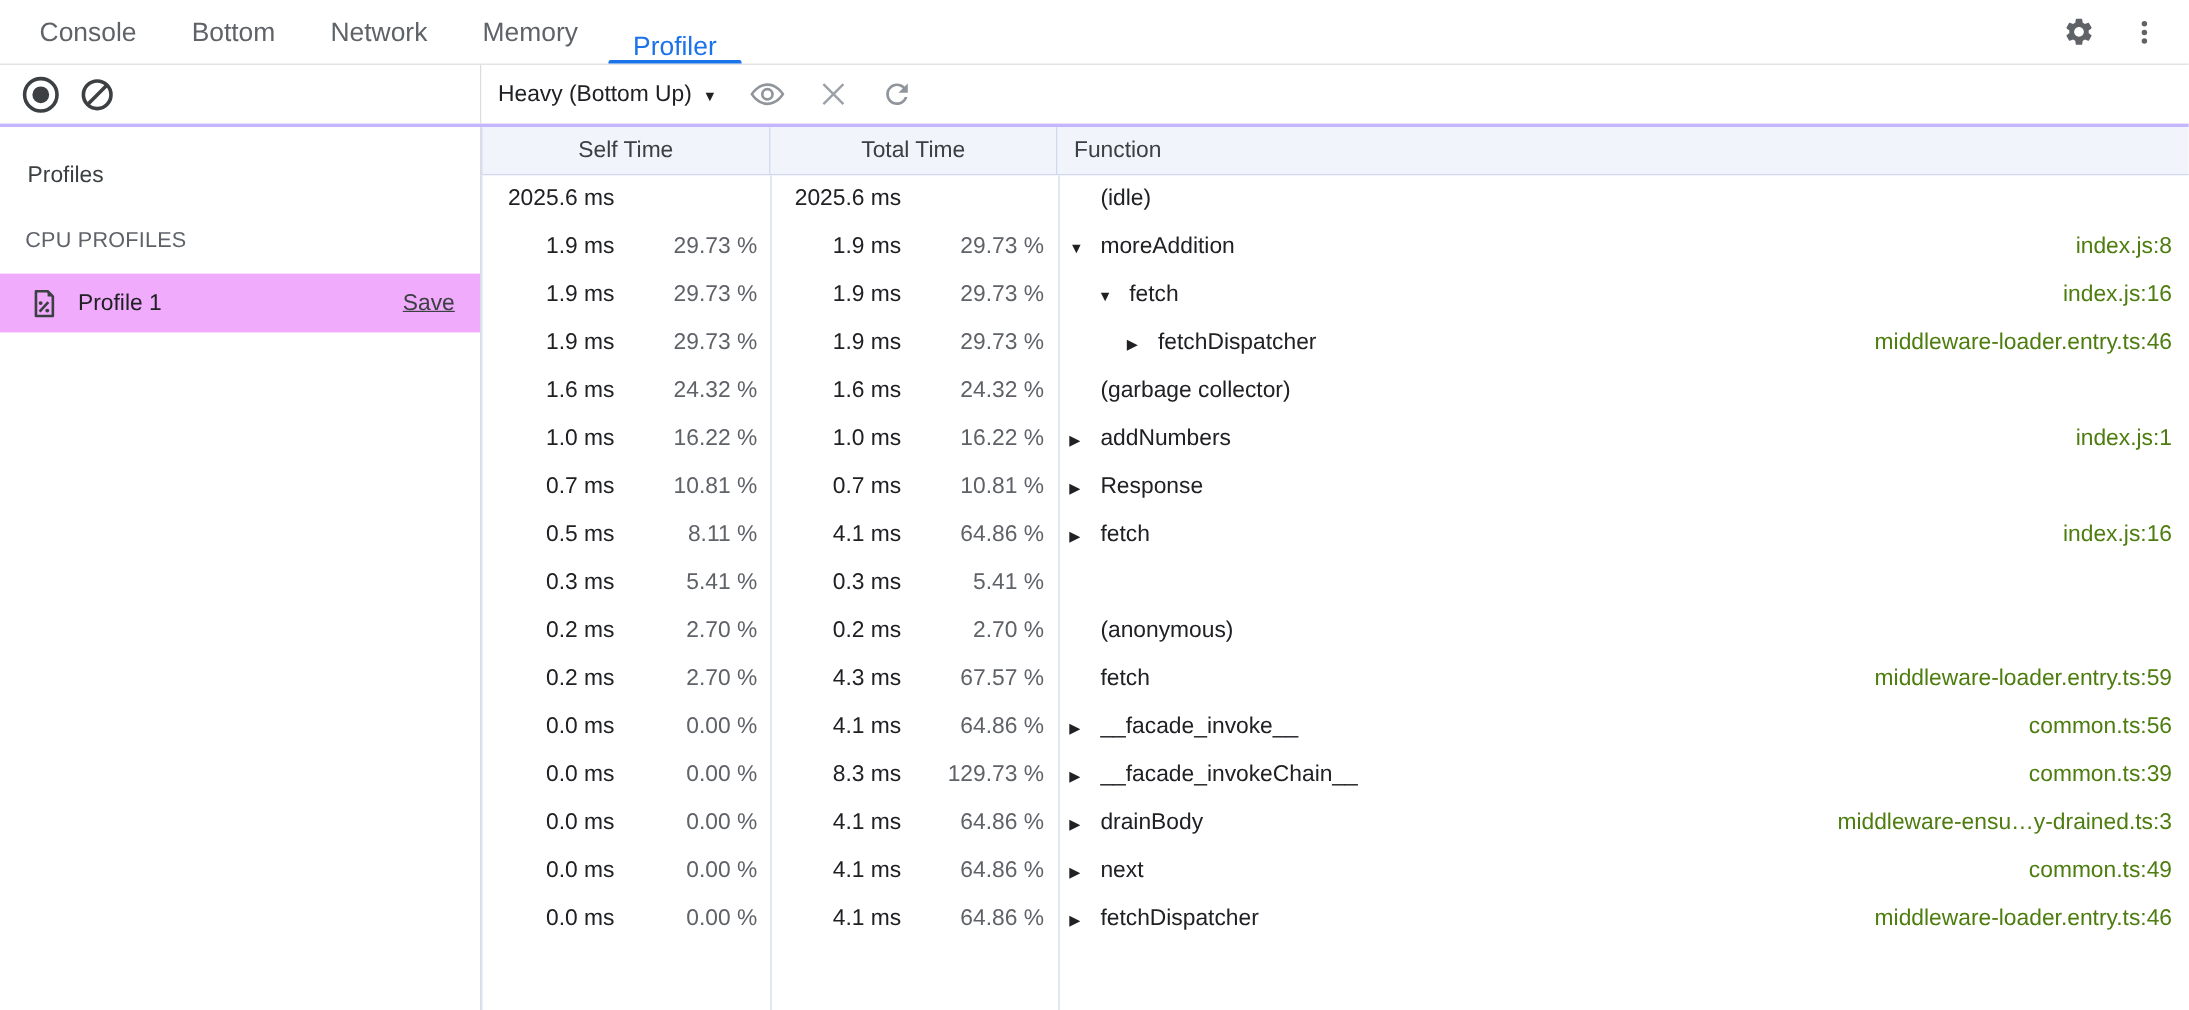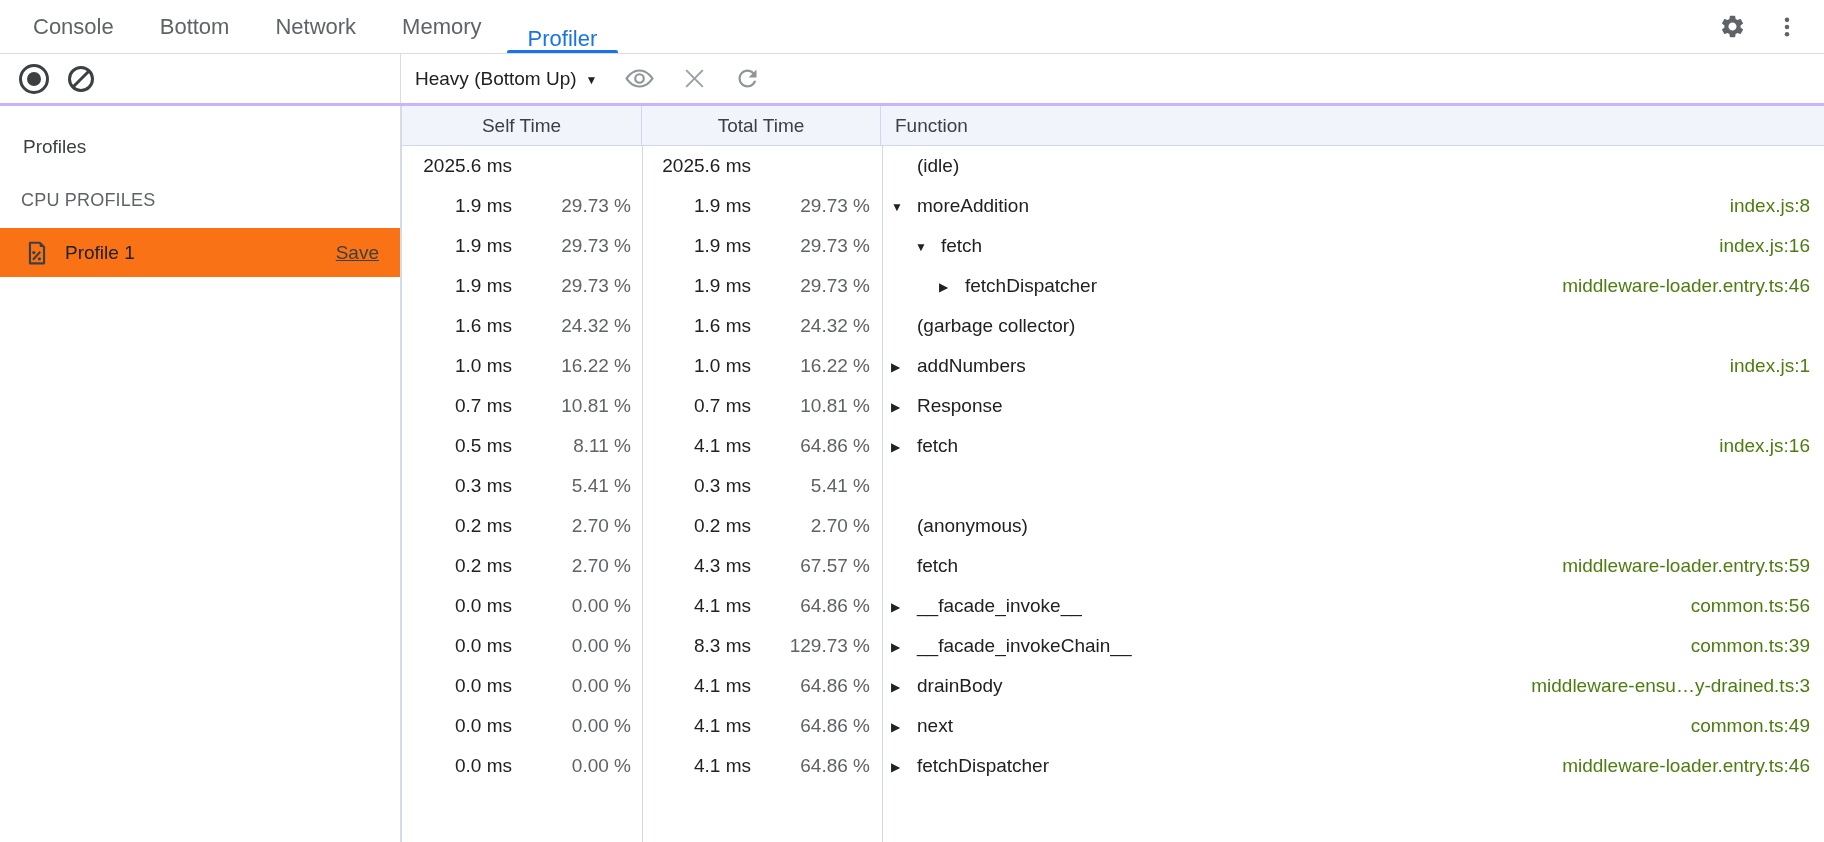--- a/index.html
+++ b/index.html
@@ -29,21 +29,21 @@
   .main-tools { flex: 1; display: flex; align-items: center; padding-left: 14px; gap: 27px; }
   .dropdown { display: flex; align-items: center; gap: 9px; font-size: 19px; color: #202124; }
   .dropdown .caret { font-size: 12px; color: #202124; padding-top: 2px; }
 
   
   .content { flex: 1; display: flex; min-height: 0; }
 
   .sidebar { width: 401px; flex: 0 0 401px; border-right: 1px solid #dadce0; background: #fff; }
   .sidebar-title { padding: 30px 0 0 23px; font-size: 19px; color: #3c4043; }
   .sidebar-section { padding: 32px 0 0 21px; font-size: 18px; color: #5f6368; letter-spacing: .2px; }
-  .profile-item { margin-top: 17px; height: 49px; background: #f97316; display: flex;
+  .profile-item { margin-top: 17px; height: 49px; background: #f0abfc; display: flex;
     align-items: center; padding: 0 21px 0 24px; gap: 15px; }
   .profile-item .name { font-size: 19px; color: #202124; }
   .save-link { margin-left: auto; font-size: 19px; color: #3c4043; text-decoration: underline; cursor: pointer; }
 
   .main { flex: 1; display: flex; flex-direction: column; min-width: 0; border-radius: 12px; }
 
   
   .grid-header { height: 40px; flex: 0 0 40px; display: flex; background: #f1f4fa;
     border-bottom: 1px solid #cfd8ee; font-size: 19px; color: #3c4043; }
   .gh-cell { display: flex; align-items: center; justify-content: center; }

